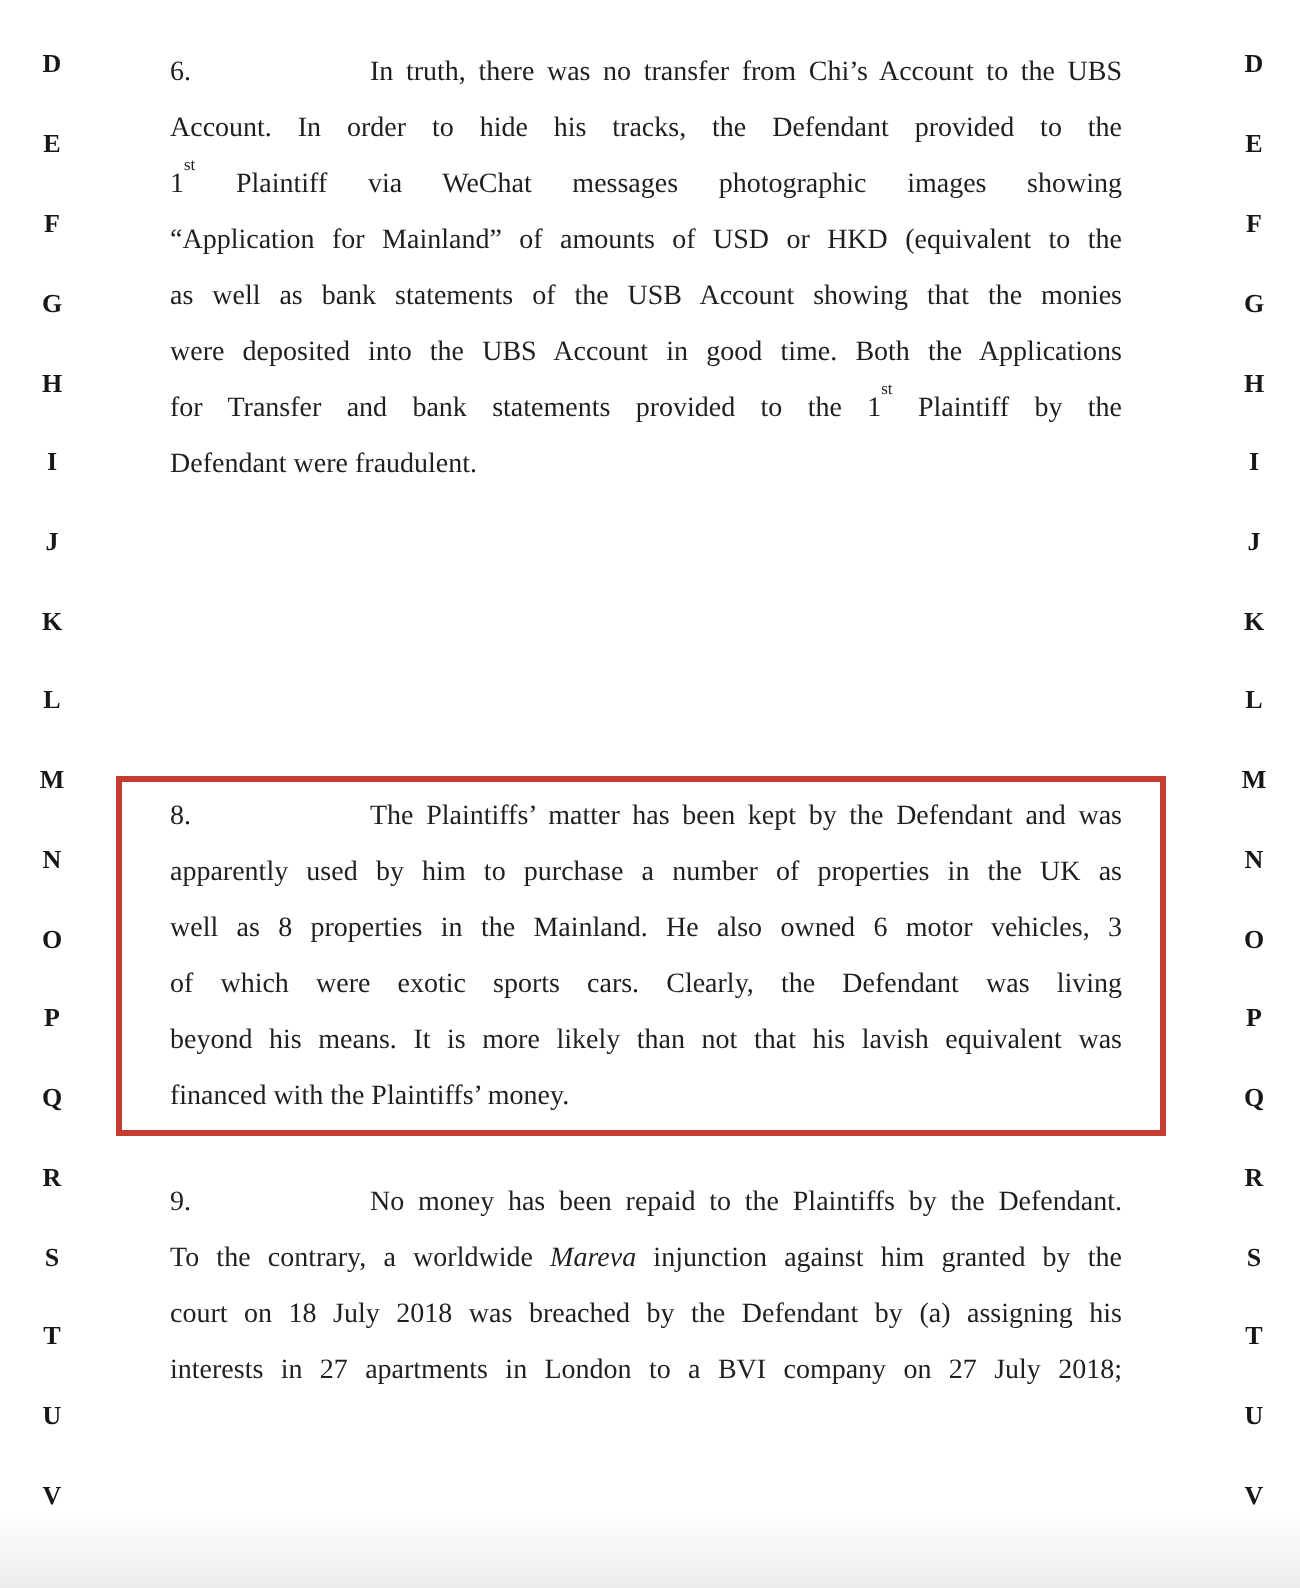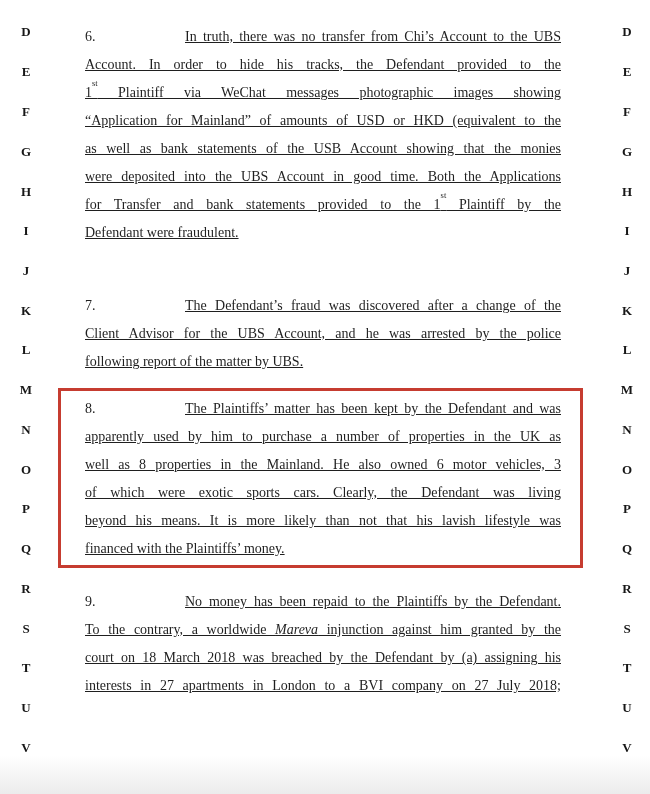--- a/index.html
+++ b/index.html
@@ -34,21 +34,20 @@
     left: 85px;
     width: 476px;
     font-size: 14px;
     line-height: 28px;
     color: #1f1f1f;
   }
   .line {
     height: 28px;
     text-align: justify;
     text-align-last: justify;
-    text-decoration: underline;
   }
   .line.last { text-align-last: left; }
   .pnum { display: inline-block; width: 100px; }
   sup { font-size: 8.5px; position: relative; top: -5px; line-height: 0; }
   i { font-style: italic; }
   
   .red-box {
     position: absolute;
     left: 58px;
     top: 388px;
@@ -121,37 +120,32 @@
     <div class="line"><span class="pnum">6.</span><span>In truth, there was no transfer from Chi’s Account to the UBS</span></div>
     <div class="line">Account.  In order to hide his tracks, the Defendant provided to the</div>
     <div class="line">1<sup>st</sup> Plaintiff via WeChat messages photographic images showing</div>
     <div class="line">“Application for Mainland” of amounts of USD or HKD (equivalent to the</div>
     <div class="line">as well as bank statements of the USB Account showing that the monies</div>
     <div class="line">were deposited into the UBS Account in good time.  Both the Applications</div>
     <div class="line">for Transfer and bank statements provided to the 1<sup>st</sup> Plaintiff by the</div>
     <div class="line last">Defendant were fraudulent.</div>
   </div>
 
-  <div class="para" style="top:292px">
-    <div class="line"><span class="pnum">7.</span><span>The Defendant’s fraud was discovered after a change of the</span></div>
-    <div class="line">Client Advisor for the UBS Account, and he was arrested by the police</div>
-    <div class="line last">following report of the matter by UBS.</div>
-  </div>
 
   <div class="para" style="top:395px">
     <div class="line"><span class="pnum">8.</span><span>The Plaintiffs’ matter has been kept by the Defendant and was</span></div>
     <div class="line">apparently used by him to purchase a number of properties in the UK as</div>
     <div class="line">well as 8 properties in the Mainland.  He also owned 6 motor vehicles, 3</div>
     <div class="line">of which were exotic sports cars.  Clearly, the Defendant was living</div>
-    <div class="line">beyond his means.  It is more likely than not that his lavish lifestyle was</div>
+    <div class="line">beyond his means.  It is more likely than not that his lavish equivalent was</div>
     <div class="line last">financed with the Plaintiffs’ money.</div>
   </div>
 
   <div class="para" style="top:588px">
     <div class="line"><span class="pnum">9.</span><span>No money has been repaid to the Plaintiffs by the Defendant.</span></div>
     <div class="line">To the contrary, a worldwide <i>Mareva</i> injunction against him granted by the</div>
-    <div class="line">court on 18 March 2018 was breached by the Defendant by (a) assigning his</div>
+    <div class="line">court on 18 July 2018 was breached by the Defendant by (a) assigning his</div>
     <div class="line">interests in 27 apartments in London to a BVI company on 27 July 2018;</div>
   </div>
 
   <div class="footer-band"></div>
 
 </div>
 
 </body></html>

